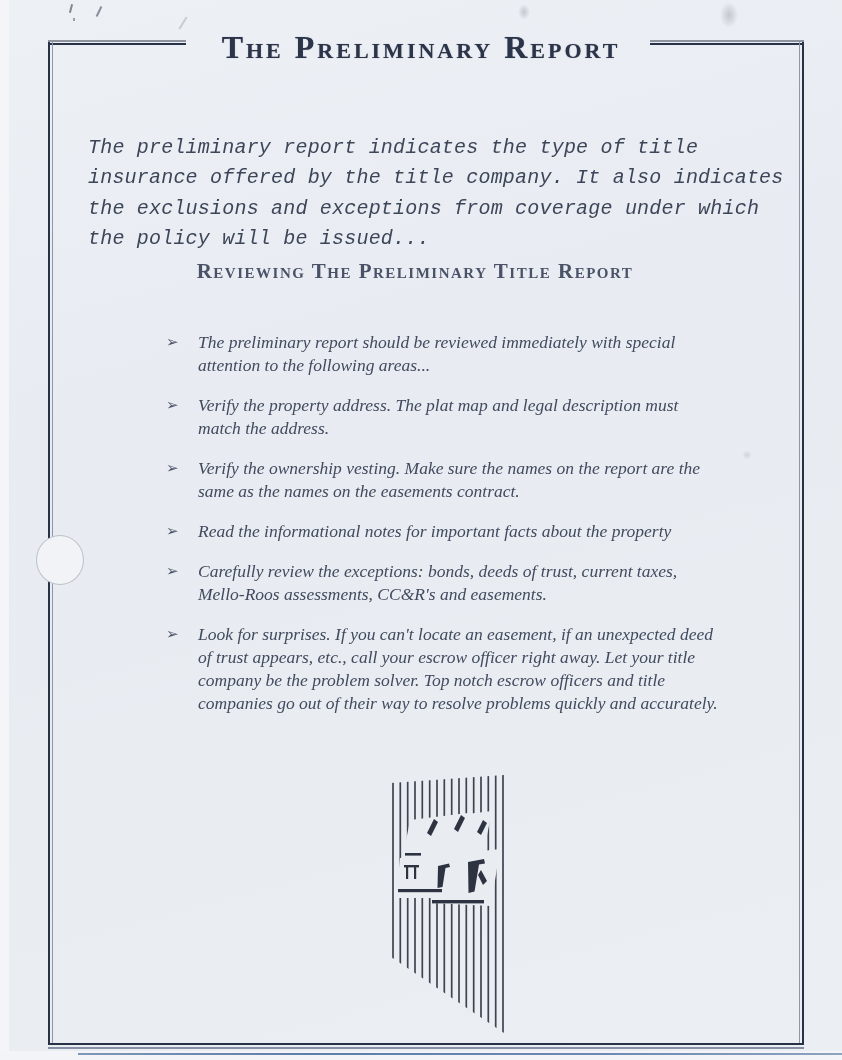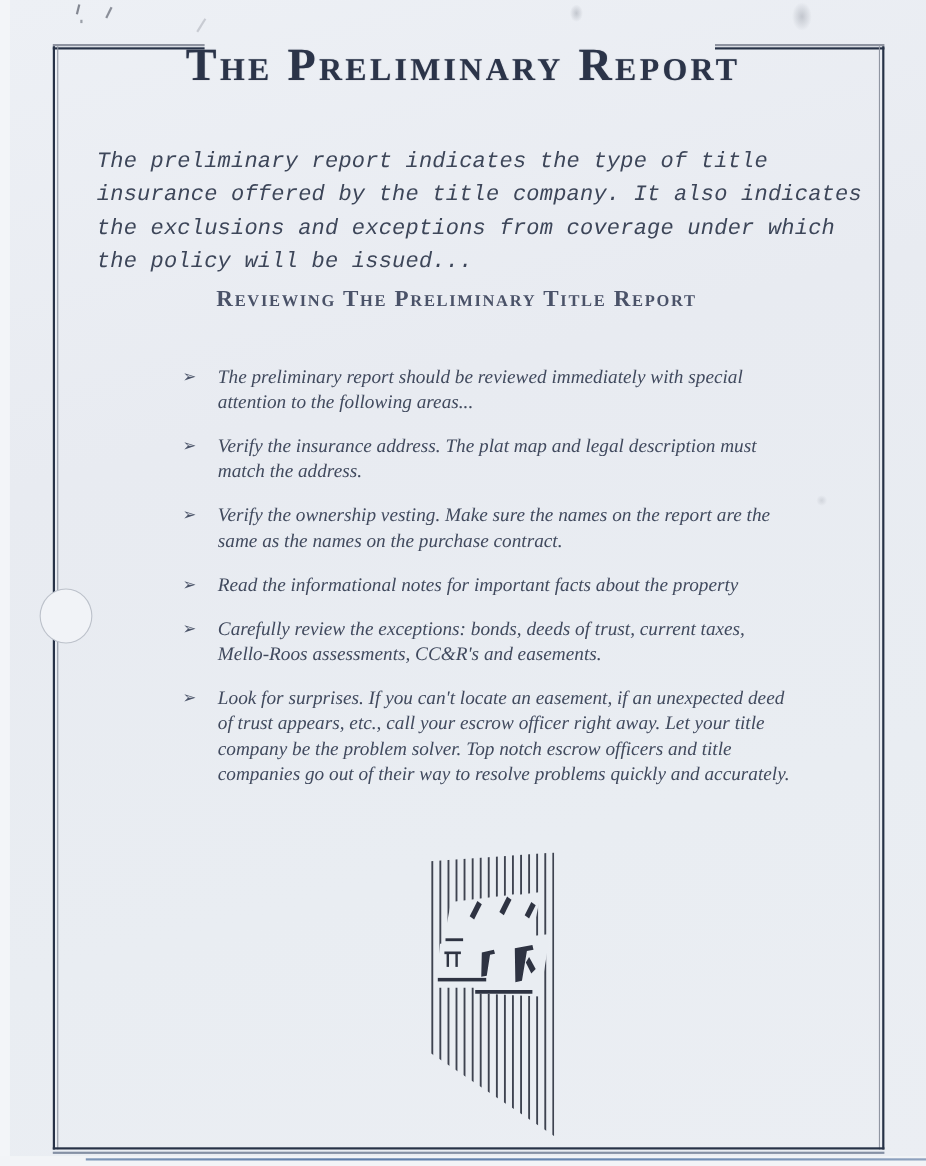--- a/index.html
+++ b/index.html
@@ -50,21 +50,21 @@
   .frame-right{left:799px;top:42px;height:1003px;border-left:1px solid #9096a2;border-right:2px solid #273247;}
   .hole-punch{
     position:absolute;left:36px;top:535px;width:46px;height:48px;
     background:#f1f3f7;border:1px solid #bcc1ca;border-radius:50%;
   }
   
   .doc-title{
     position:absolute;left:0;right:0;top:8px;
     text-align:center;
     font-variant:small-caps;
-    font-size:42px;
+    font-size:32px;
     letter-spacing:3px;
     color:#2b3449;
     text-shadow:0 0 1px rgba(43,52,73,.45);
     white-space:nowrap;
   }
   .intro{
     position:absolute;left:88px;top:113px;width:708px;
     font-style:italic;
     font-size:20px;line-height:1.52;
     color:#3d4659;
@@ -129,25 +129,25 @@
 
   <h2 class="section-heading">Reviewing The Preliminary Title Report</h2>
 
   <ul class="bullet-list">
     <li class="bullet-item">
       <span class="bullet-marker">➢</span>
       <span class="bullet-text">The preliminary report should be reviewed immediately with special attention to the following areas...</span>
     </li>
     <li class="bullet-item">
       <span class="bullet-marker">➢</span>
-      <span class="bullet-text">Verify the insurance address. The plat map and legal description must match the address.</span>
-    </li>
-    <li class="bullet-item">
-      <span class="bullet-marker">➢</span>
-      <span class="bullet-text">Verify the ownership vesting. Make sure the names on the report are the same as the names on the purchase contract.</span>
+      <span class="bullet-text">Verify the property address. The plat map and legal description must match the address.</span>
+    </li>
+    <li class="bullet-item">
+      <span class="bullet-marker">➢</span>
+      <span class="bullet-text">Verify the ownership vesting. Make sure the names on the report are the same as the names on the easements contract.</span>
     </li>
     <li class="bullet-item">
       <span class="bullet-marker">➢</span>
       <span class="bullet-text">Read the informational notes for important facts about the property</span>
     </li>
     <li class="bullet-item">
       <span class="bullet-marker">➢</span>
       <span class="bullet-text">Carefully review the exceptions: bonds, deeds of trust, current taxes, Mello-Roos assessments, CC&amp;R's and easements.</span>
     </li>
     <li class="bullet-item">

